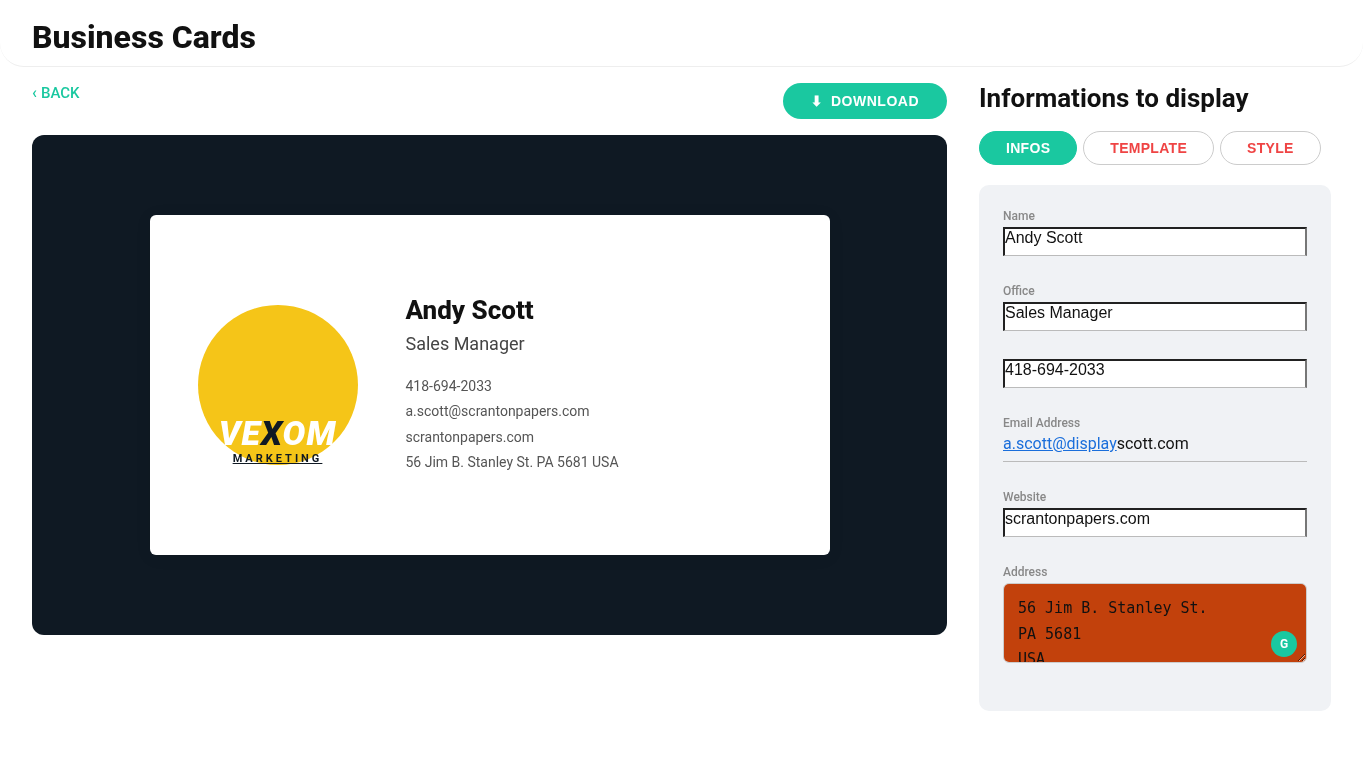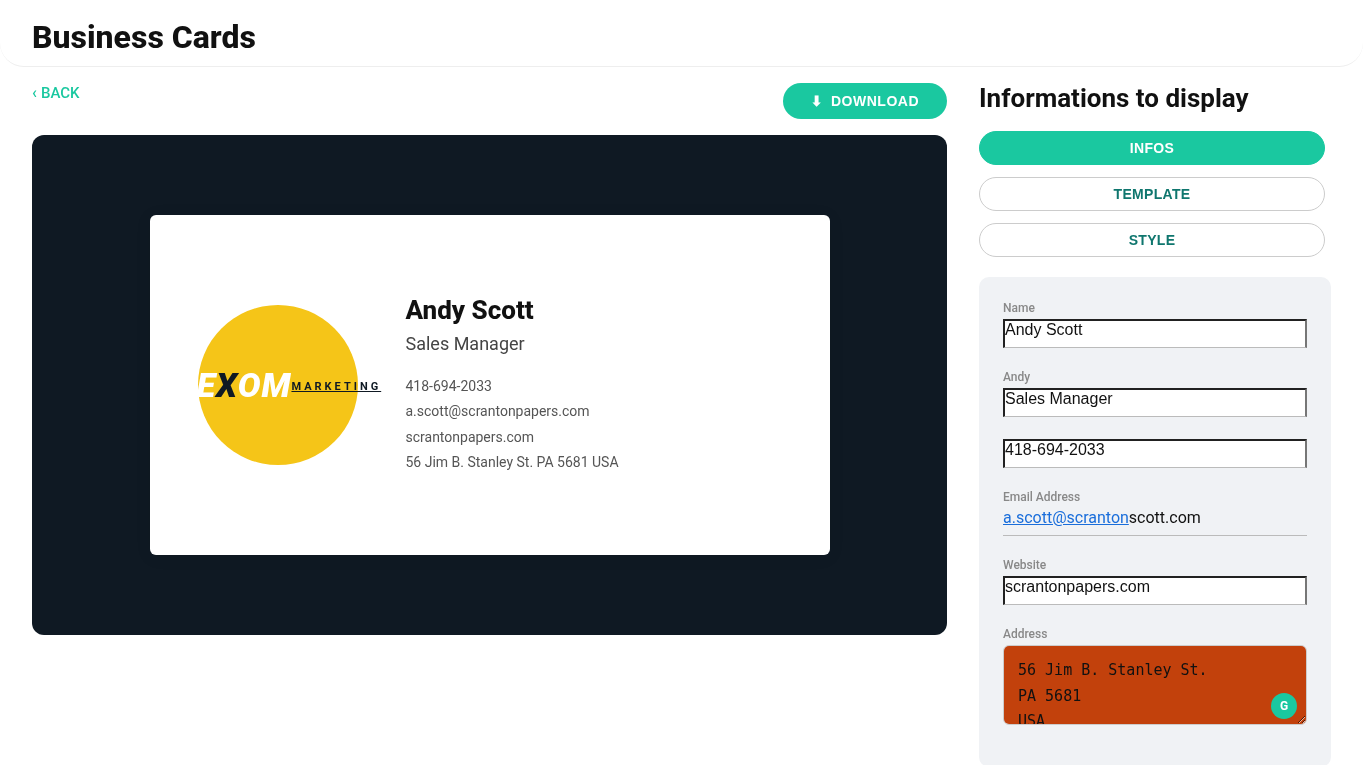--- a/index.html
+++ b/index.html
@@ -90,23 +90,23 @@
       gap: 48px;
       box-shadow: 0 2px 16px rgba(0,0,0,0.08);
     }
 
     .logo-circle {
       width: 160px;
       height: 160px;
       background: #f5c518;
       border-radius: 50%;
       display: flex;
-      flex-direction: row;
-      align-items: center;
-      justify-content: center;
+      flex-direction: column;
+      align-items: center;
+      justify-content: flex-end;
       flex-shrink: 0;
     }
 
     .logo-text-vexom {
       font-size: 34px;
       font-weight: 900;
       color: #fff;
       letter-spacing: 1px;
       font-style: italic;
       line-height: 1;
@@ -160,53 +160,52 @@
 
     .panel-heading {
       font-size: 26px;
       font-weight: 700;
       color: #111;
       margin-bottom: 18px;
     }
 
     .tab-row {
       display: flex;
-      flex-direction: column;
-      gap: 12px;
+      gap: 0;
       margin-bottom: 20px;
     }
 
     .tab-btn {
       border: 1.5px solid #ccc;
       background: #fff;
       border-radius: 24px;
       padding: 8px 26px;
       font-size: 14px;
       font-weight: 600;
-      color: #0f766e;
+      color: #ef4444;
       cursor: pointer;
       margin-right: 6px;
       letter-spacing: 0.3px;
       transition: all 0.15s;
     }
 
     .tab-btn.active {
       background: #1ac8a0;
       border-color: #1ac8a0;
       color: #fff;
     }
 
     .info-panel {
       background: #f0f2f5;
       border-radius: 10px;
       padding: 24px 24px 16px 24px;
     }
 
     .field-group {
-      margin-bottom: 22px;
+      margin-bottom: 28px;
     }
 
     .field-label {
       font-size: 12px;
       color: #888;
       font-weight: 500;
       margin-bottom: 4px;
     }
 
     .field-value {
@@ -327,32 +326,32 @@
     </div>
 
     <div class="info-panel">
 
       <div class="field-group">
         <div class="field-label">Name</div>
         <input class="field-value" type="text" value="Andy Scott" style="">
       </div>
 
       <div class="field-group">
-        <div class="field-label">Andy</div>
+        <div class="field-label">Office</div>
         <input class="field-value" type="text" value="Sales Manager" style="">
       </div>
 
       <div class="field-group">
         <input class="field-value" type="text" value="418-694-2033" style="">
       </div>
 
       <div class="field-group field-email">
         <div class="field-label">Email Address</div>
         <div class="field-value">
-          <em>a.scott@scranton</em><span>scott.com</span>
+          <em>a.scott@display</em><span>scott.com</span>
         </div>
       </div>
 
       <div class="field-group">
         <div class="field-label">Website</div>
         <input class="field-value" type="text" value="scrantonpapers.com" style="">
       </div>
 
       <div class="field-group">
         <div class="field-label">Address</div>

